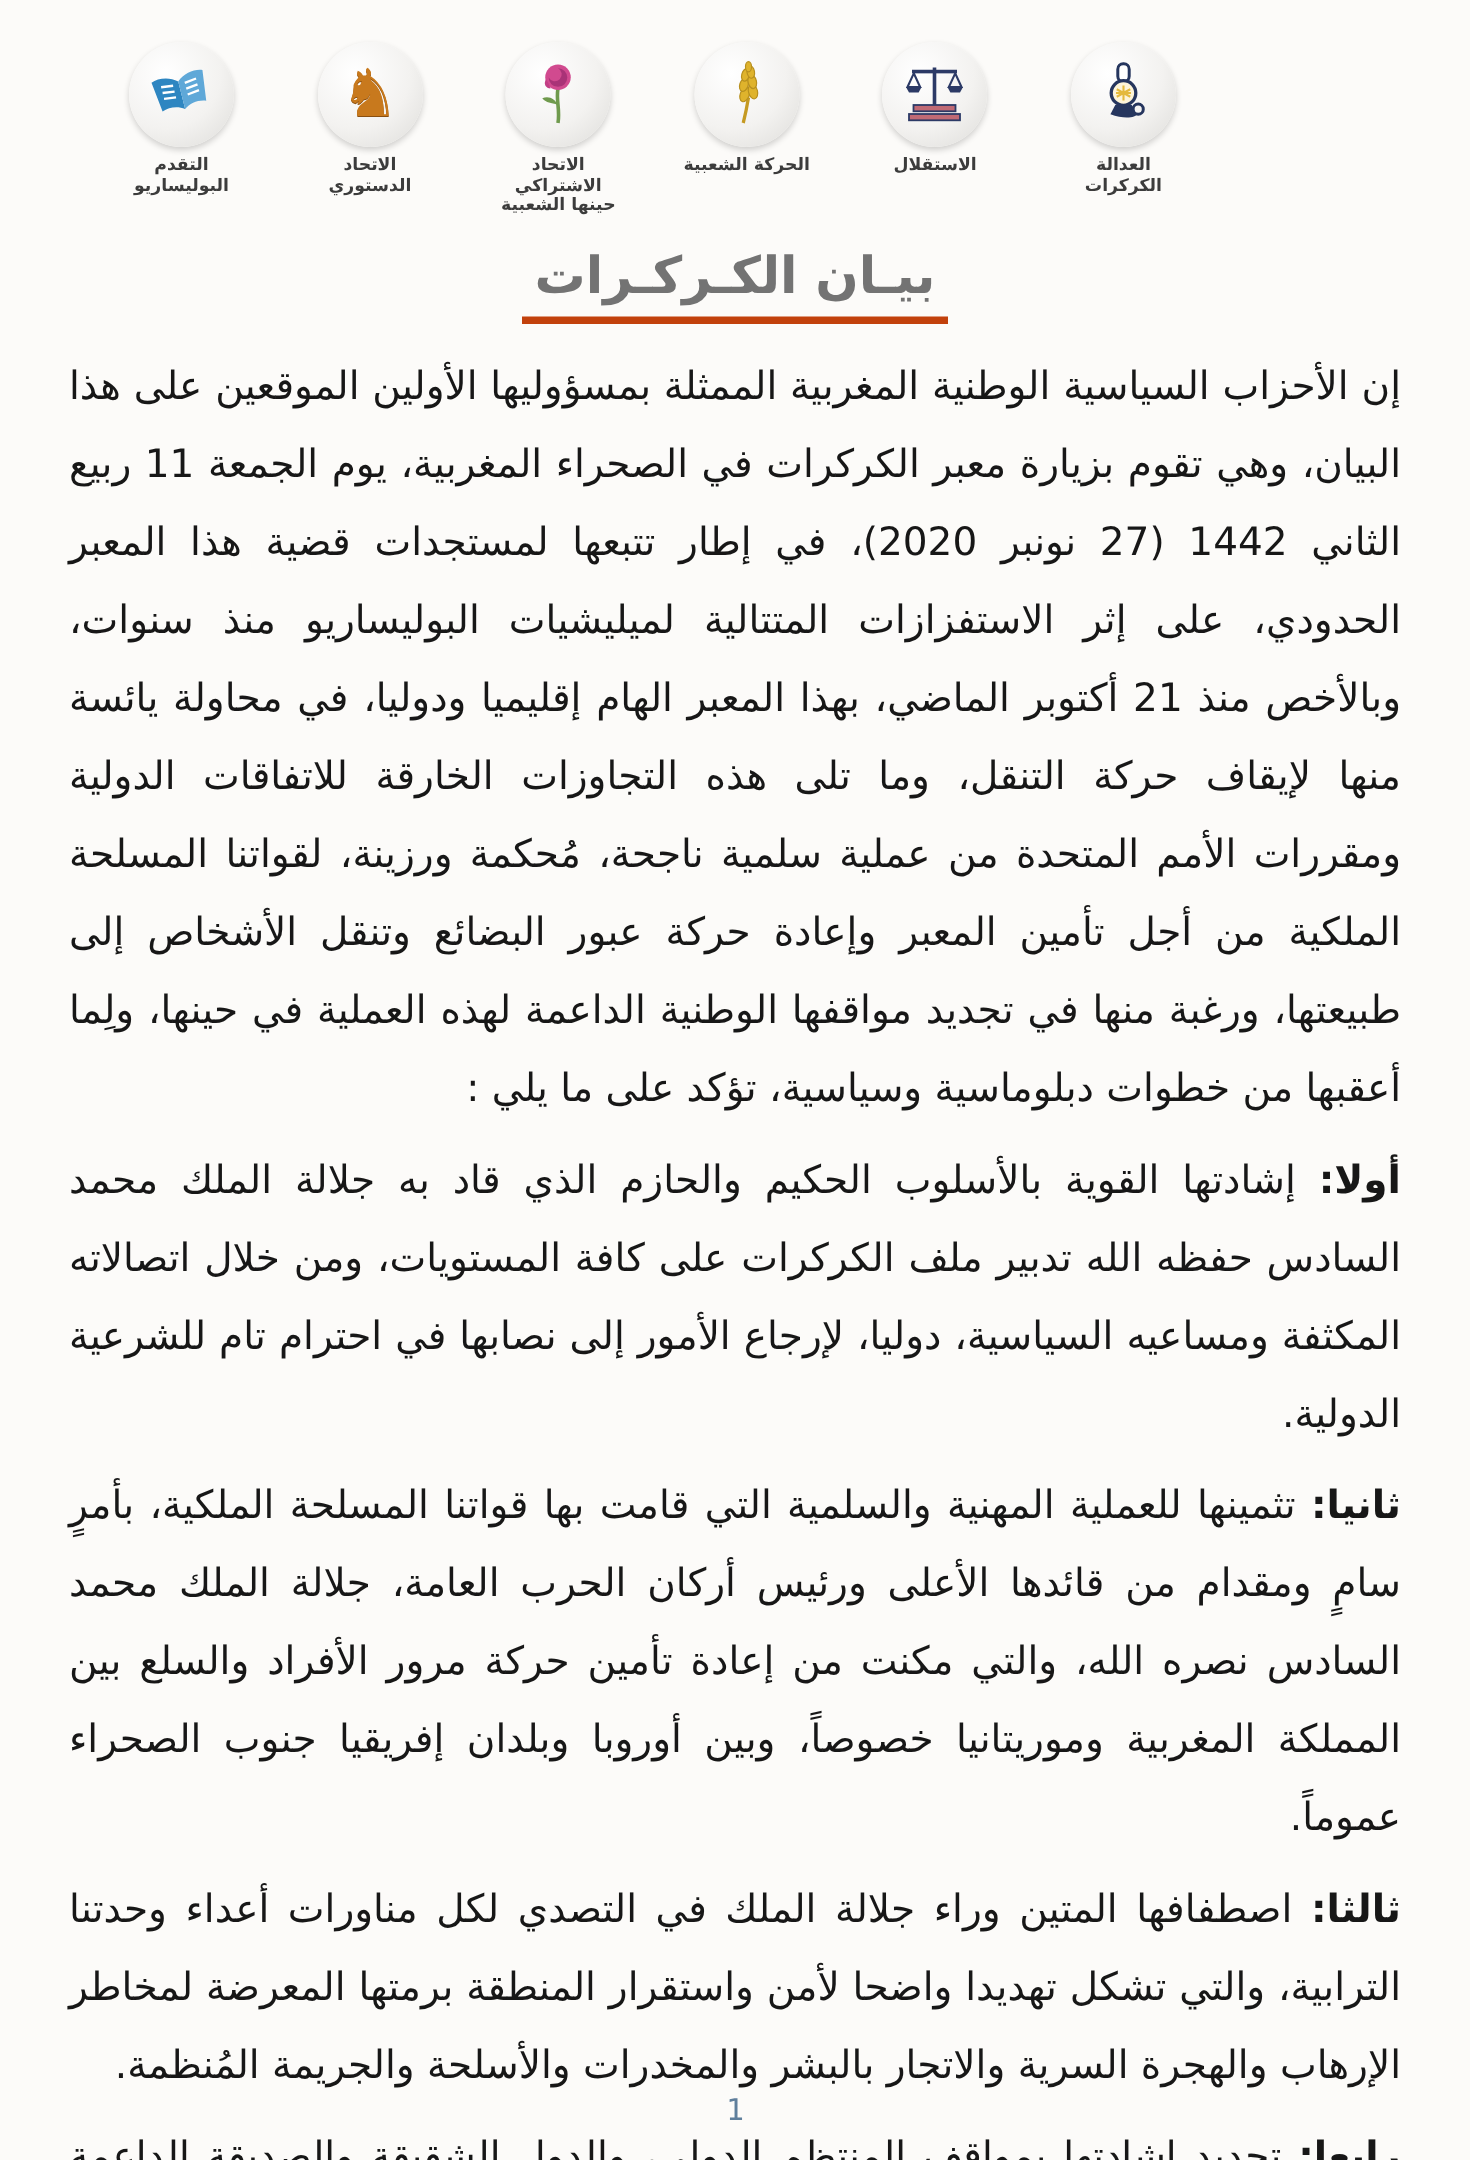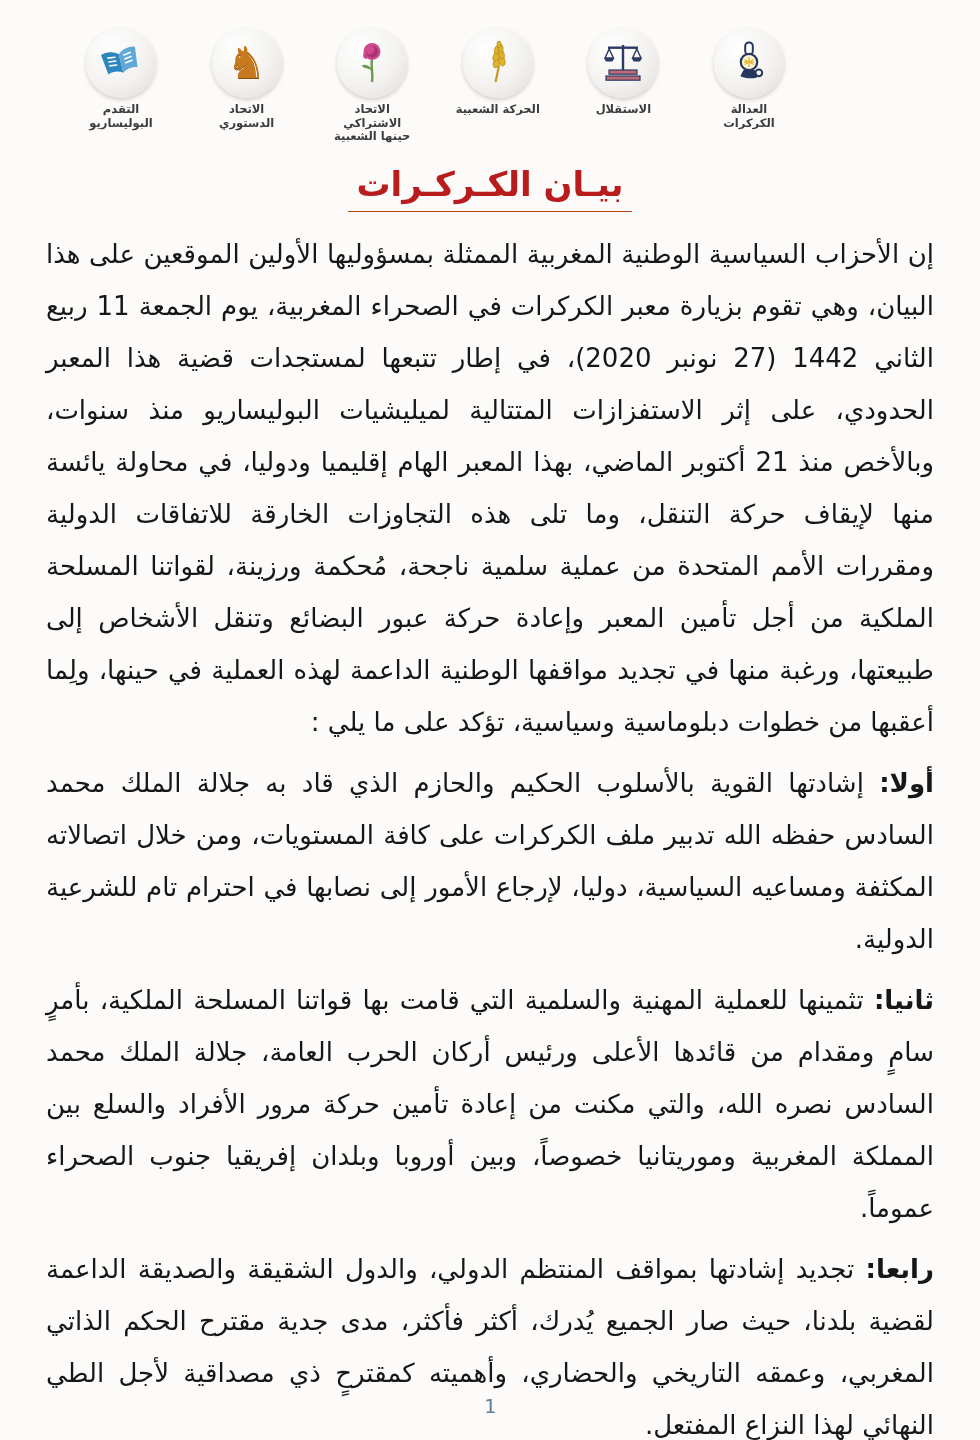--- a/index.html
+++ b/index.html
@@ -19,22 +19,22 @@
     box-shadow:0 2px 4px rgba(0,0,0,.18);
     display:flex;align-items:center;justify-content:center;
   }
   .badge-label{
     margin-top:5px;font-size:11.5px;font-weight:bold;color:#3c3c3c;
     text-align:center;line-height:1.18;direction:rtl;min-height:27px;
   }
   .horse-glyph{font-size:44px;line-height:44px;color:#c8791d;text-shadow:0 1px 0 #8a4f10;}
   h1.title{text-align:center;margin:20px 0 16px;}
   .title-inner{
-    font-size:34px;font-weight:bold;color:#b91c1c;direction:rtl;
-    border-bottom:1px solid #c2410c;padding:0 8px 7px;letter-spacing:.5px;
+    font-size:34px;font-weight:bold;color:#737373;direction:rtl;
+    border-bottom:5px solid #c2410c;padding:0 8px 7px;letter-spacing:.5px;
     display:inline-block;
   }
   .content{
     direction:rtl;text-align:justify;text-align-last:right;
     padding:0 46px;font-size:26px;line-height:2.0;color:#171717;
   }
   .para{margin:0 0 9px;}
   .lead{font-weight:bold;}
   .footer{
     position:absolute;bottom:22px;left:0;right:0;text-align:center;
@@ -133,16 +133,17 @@
 </div>
 
 <h1 class="title">
   <span class="title-inner">بيـان الكـركـرات</span>
 </h1>
 
 <div class="content">
   <p class="para"><b class="lead"></b><span>إن الأحزاب السياسية الوطنية المغربية الممثلة بمسؤوليها الأولين الموقعين على هذا البيان، وهي تقوم بزيارة معبر الكركرات في الصحراء المغربية، يوم الجمعة 11 ربيع الثاني 1442 (27 نونبر 2020)، في إطار تتبعها لمستجدات قضية هذا المعبر الحدودي، على إثر الاستفزازات المتتالية لميليشيات البوليساريو منذ سنوات، وبالأخص منذ 21 أكتوبر الماضي، بهذا المعبر الهام إقليميا ودوليا، في محاولة يائسة منها لإيقاف حركة التنقل، وما تلى هذه التجاوزات الخارقة للاتفاقات الدولية ومقررات الأمم المتحدة من عملية سلمية ناجحة، مُحكمة ورزينة، لقواتنا المسلحة الملكية من أجل تأمين المعبر وإعادة حركة عبور البضائع وتنقل الأشخاص إلى طبيعتها، ورغبة منها في تجديد مواقفها الوطنية الداعمة لهذه العملية في حينها، ولِما أعقبها من خطوات دبلوماسية وسياسية، تؤكد على ما يلي :</span></p>
   <p class="para"><b class="lead">أولا:</b><span> إشادتها القوية بالأسلوب الحكيم والحازم الذي قاد به جلالة الملك محمد السادس حفظه الله تدبير ملف الكركرات على كافة المستويات، ومن خلال اتصالاته المكثفة ومساعيه السياسية، دوليا، لإرجاع الأمور إلى نصابها في احترام تام للشرعية الدولية.</span></p>
   <p class="para"><b class="lead">ثانيا:</b><span> تثمينها للعملية المهنية والسلمية التي قامت بها قواتنا المسلحة الملكية، بأمرٍ سامٍ ومقدام من قائدها الأعلى ورئيس أركان الحرب العامة، جلالة الملك محمد السادس نصره الله، والتي مكنت من إعادة تأمين حركة مرور الأفراد والسلع بين المملكة المغربية وموريتانيا خصوصاً، وبين أوروبا وبلدان إفريقيا جنوب الصحراء عموماً.</span></p>
+  <p class="para"><b class="lead">ثالثا:</b><span> اصطفافها المتين وراء جلالة الملك في التصدي لكل مناورات أعداء وحدتنا الترابية، والتي تشكل تهديدا واضحا لأمن واستقرار المنطقة برمتها المعرضة لمخاطر الإرهاب والهجرة السرية والاتجار بالبشر والمخدرات والأسلحة والجريمة المُنظمة.</span></p>
   <p class="para"><b class="lead">رابعا:</b><span> تجديد إشادتها بمواقف المنتظم الدولي، والدول الشقيقة والصديقة الداعمة لقضية بلدنا، حيث صار الجميع يُدرك، أكثر فأكثر، مدى جدية مقترح الحكم الذاتي المغربي، وعمقه التاريخي والحضاري، وأهميته كمقترحٍ ذي مصداقية لأجل الطي النهائي لهذا النزاع المفتعل.</span></p>
 </div>
 
 <div class="footer">1</div>
 
 </body></html>

